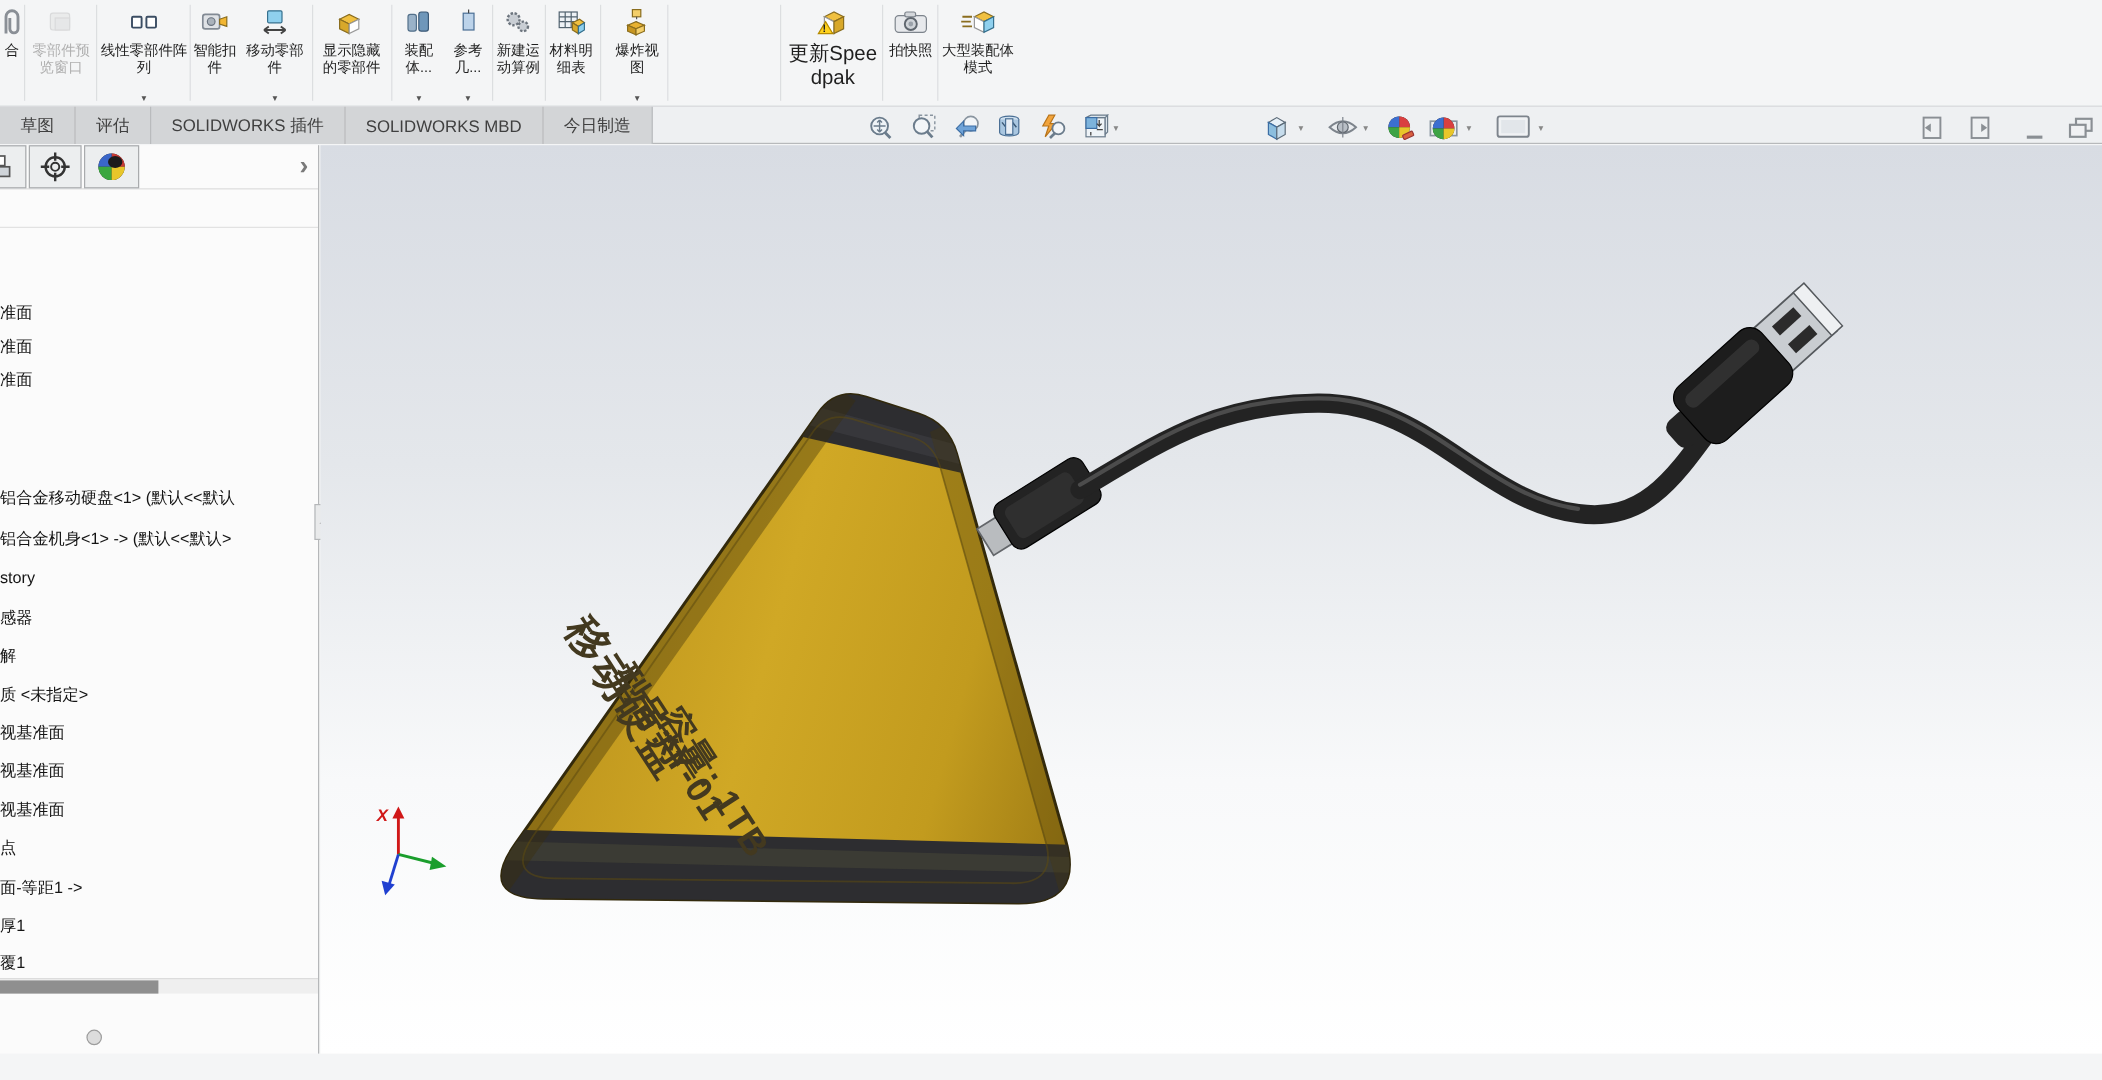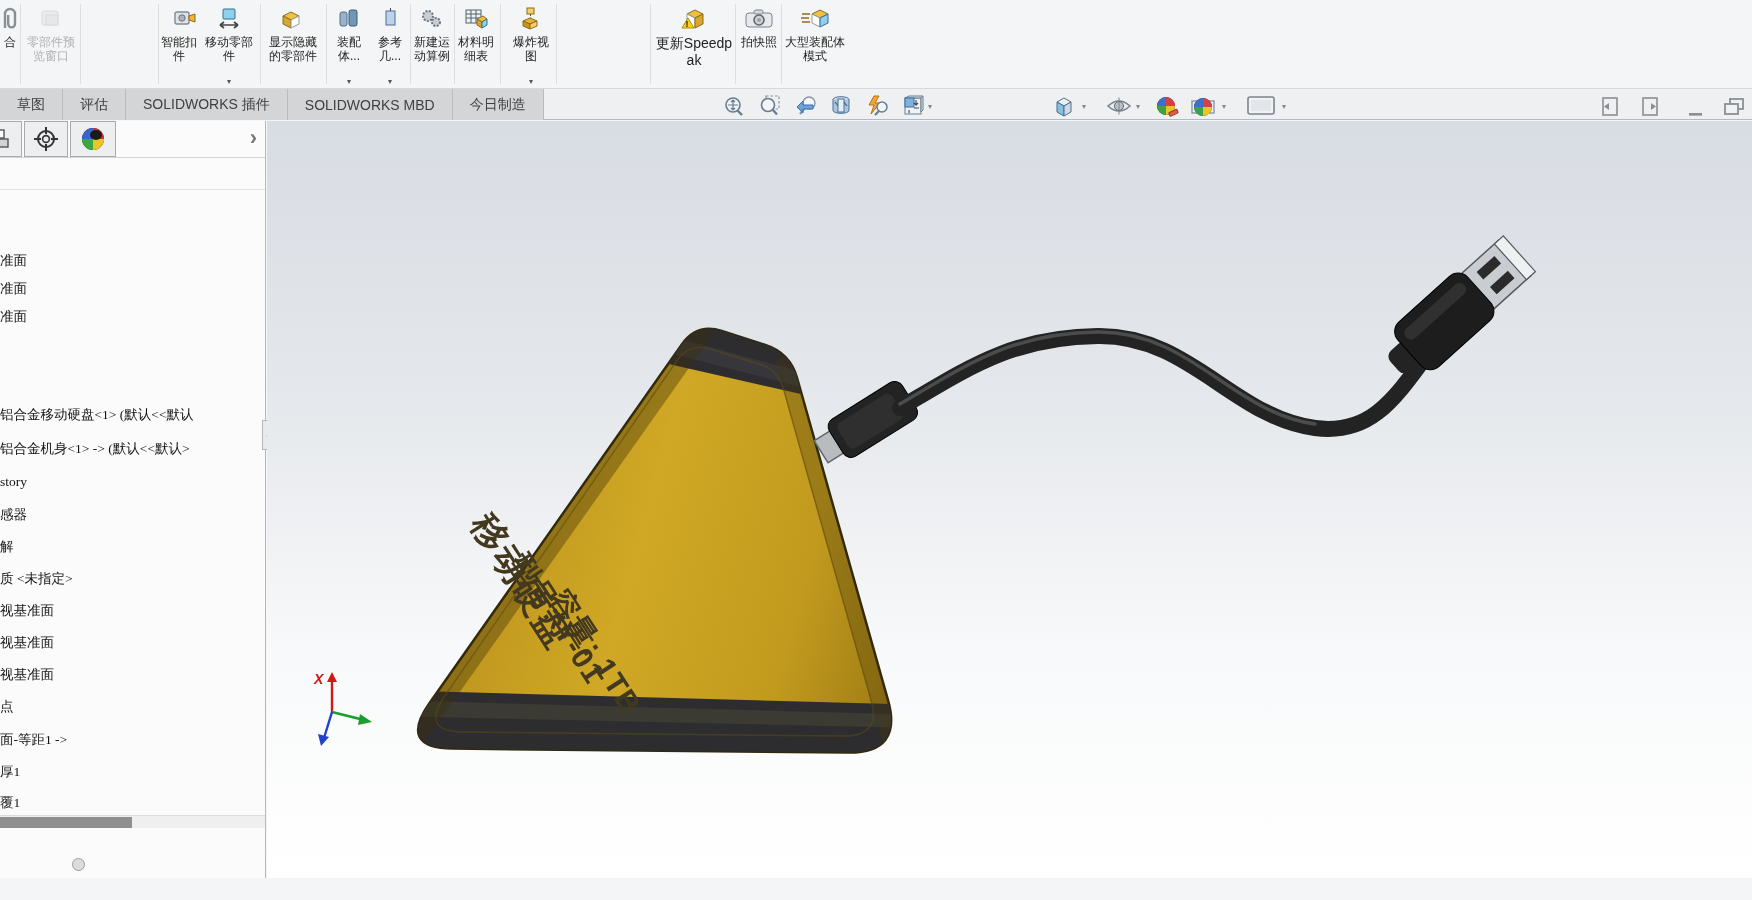--- a/index.html
+++ b/index.html
@@ -40,21 +40,21 @@
   #lpanel { position:absolute; left:0; top:121px; width:266px; height:757px;
     background:#fbfbfb; border-right:1px solid #b5b7b9; }
   #ptabs { position:absolute; left:0; top:0; width:265px; height:37px; background:#fbfbfb;
     border-bottom:1px solid #d4d4d4; }
   .ptab { position:absolute; top:0; height:36px; background:#eceeef;
     border:1px solid #a9abad; display:flex; align-items:center; justify-content:center; }
   #pchevron { position:absolute; right:8px; top:4px; font-size:22px; color:#7a7a7a; font-weight:bold; }
   #pchevron::after { content:"›"; }
   #pheader { position:absolute; left:0; top:37px; width:265px; height:32px;
     background:#fbfbfb; border-bottom:1px solid #e2e2e2; }
-  .titem { position:absolute; left:0; font-size:13.5px; color:#141414; white-space:nowrap;font-family:Liberation Serif, serif; }
+  .titem { position:absolute; left:0; font-size:13.5px; color:#141414; white-space:nowrap; }
   #hscroll { position:absolute; left:0; top:694px; width:265px; height:13px;
     background:#efefef; border-top:1px solid #dcdcdc; }
   #hthumb { position:absolute; left:0; top:1px; width:132px; height:11px; background:#8f8f8f; }
   #circlehandle { position:absolute; left:72px; top:737px; width:13px; height:13px;
     border-radius:50%; background:#dcdcdc; border:1px solid #9c9c9c; }
 
   
   #vsplit { position:absolute; left:262px; top:420px; width:13px; height:30px;
     background:#e9eaeb; border:1px solid #b5b7b9; font-size:9px; color:#666;
     display:flex; align-items:center; justify-content:center; }
@@ -93,22 +93,32 @@
     <div class="rbtn disabled" style="left:22px;width:58px;">
       <span class="ricon">
         <svg width="26" height="24">
             <rect x="4" y="4" width="16" height="14" rx="2" fill="#d9d9d9" stroke="#aaa"></rect>
             <rect x="8" y="8" width="12" height="10" fill="#cfcfcf" stroke="#aaa"></rect>
           </svg>
       </span>
       <span class="rlabel">零部件预览窗口</span>
     </div>
 
-
-    <div class="rbtn" style="left:160px;width:38px;align-items:flex-end;">
+    <div class="rbtn" style="left:82px;width:76px;">
+      <span class="ricon">
+        <svg width="26" height="20">
+            <rect x="3" y="5" width="8" height="9" rx="1" fill="#fff" stroke="#3b4d63" stroke-width="1.6"></rect>
+            <rect x="15" y="5" width="8" height="9" rx="1" fill="#fff" stroke="#3b4d63" stroke-width="1.6"></rect>
+          </svg>
+      </span>
+      <span class="rlabel">线性零部件阵列</span>
+      <span class="rdrop"></span>
+    </div>
+
+    <div class="rbtn" style="left:160px;width:38px;">
       <span class="ricon">
         <svg width="26" height="26">
             <rect x="3" y="6" width="14" height="12" rx="2" fill="#e3e5e8" stroke="#7e8階" stroke-width="0"></rect>
             <rect x="3" y="6" width="14" height="12" rx="2" fill="#dfe2e6" stroke="#828a94" stroke-width="1.4"></rect>
             <circle cx="10" cy="12" r="3.2" fill="#aab2bb" stroke="#6b7480"></circle>
             <polygon points="17,10 23,8 23,16 17,14" fill="#f2b632" stroke="#8a6d1e"></polygon>
           </svg>
       </span>
       <span class="rlabel">智能扣件</span>
     </div>
@@ -198,21 +208,21 @@
     <div class="rbtn" style="left:654px;width:80px;">
       <span class="ricon">
         <svg width="30" height="26">
             <polygon points="14,6 22,2 30,6 22,10" fill="#f0c040" stroke="#8a6d1e" transform="translate(-6,2)"></polygon>
             <polygon points="8,8 8,18 16,22 16,12" fill="#fff" stroke="#999"></polygon>
             <polygon points="24,8 24,18 16,22 16,12" fill="#d8a82a" stroke="#8a6d1e"></polygon>
             <polygon points="3,22 9,12 15,22" fill="#ffd21e" stroke="#b58a00"></polygon>
             <text x="8" y="21" font-size="9" font-weight="bold" fill="#222" text-anchor="middle">!</text>
           </svg>
       </span>
-      <span class="rlabel" style="font-size:14px;">更新Speedpak</span>
+      <span class="rlabel" style="font-size:17px;">更新Speedpak</span>
     </div>
 
     <div class="rbtn" style="left:738px;width:42px;">
       <span class="ricon">
         <svg width="30" height="24">
             <rect x="2" y="6" width="26" height="14" rx="3" fill="#e7e9ec" stroke="#7d848c"></rect>
             <rect x="10" y="3" width="9" height="4" rx="1.6" fill="#d4d7db" stroke="#7d848c"></rect>
             <circle cx="15" cy="13" r="5" fill="#cfd3d8" stroke="#5f666e" stroke-width="1.6"></circle>
             <circle cx="15" cy="13" r="2" fill="#9aa1a9"></circle>
           </svg>

